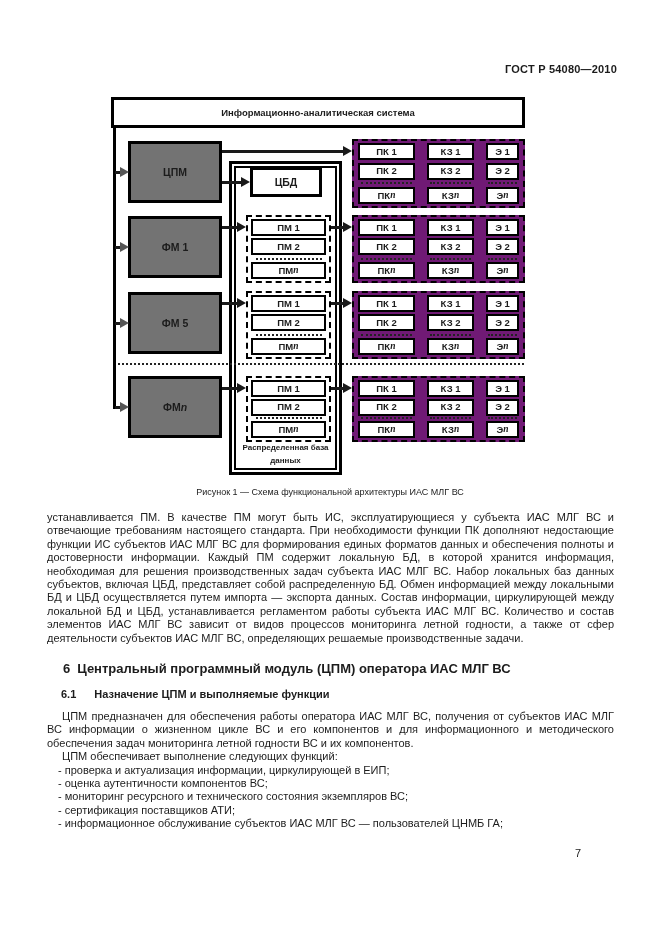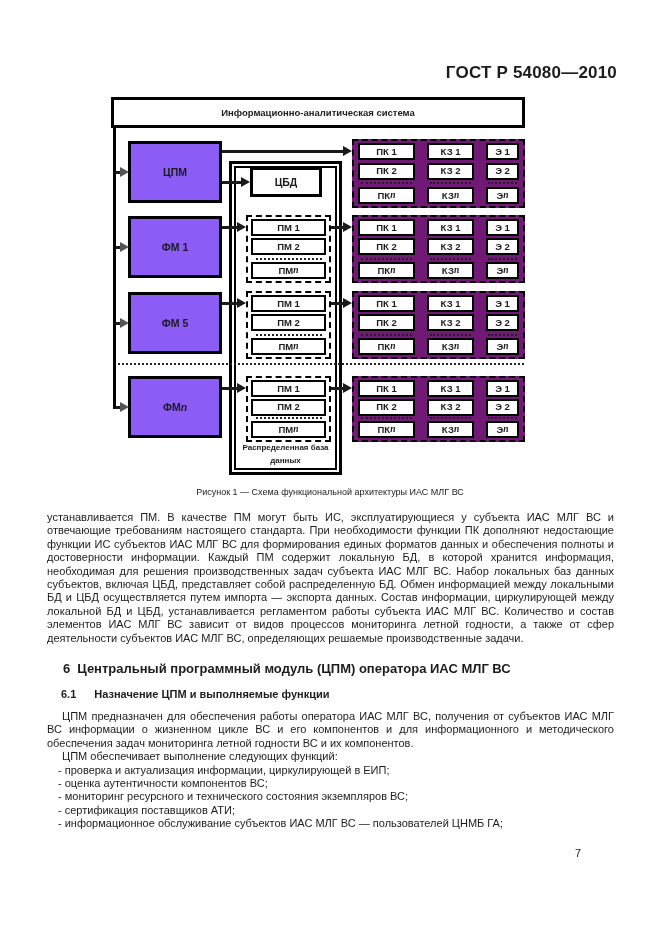--- a/index.html
+++ b/index.html
@@ -2,30 +2,30 @@
 <html><head>
 <meta charset="utf-8">
 <style>
   * { box-sizing: border-box; margin: 0; padding: 0; }
   html,body { background:#e8e8e8; }
   .page {
     position: relative; width: 661px; height: 936px; background: #ffffff;
     font-family: "Liberation Sans", sans-serif; color: #1c1c1c; overflow: hidden;
     margin: 0 auto;
   }
-  .doc-header { position:absolute; top:63px; right:44px; font-size:17px; font-weight:bold; letter-spacing:.2px; }
+  .doc-header { position:absolute; top:63px; right:44px; font-size:11px; font-weight:bold; letter-spacing:.2px; }
 
   
   .diagram { position:absolute; left:110px; top:97px; width:418px; height:390px; }
   .dg { position:absolute; }
   .title-box { left:1px; top:0; width:414px; height:31px; border:3px solid #000;
     display:flex; flex-direction:column; justify-content:center; align-items:center;
     font-size:9.5px; font-weight:bold; line-height:11px; text-align:center;gap:12px; }
   .vline { left:3px; top:31px; width:3px; height:281px; background:#000; }
-  .lbox { left:18px; width:94px; height:62px; border:3px solid #000; background:#8b5cf6;
+  .lbox { left:18px; width:94px; height:62px; border:3px solid #000; background:#737373;
     display:flex; align-items:center; justify-content:center; font-size:10.5px; font-weight:bold; }
   .mid-container { left:119px; top:64px; width:113px; height:314px; border:3px solid #000; background:#fff; }
   .mid-inner { position:absolute; left:2px; top:2px; right:2px; bottom:2px; border:2px solid #000; }
   .cbd { left:140px; top:70px; width:72px; height:30px; border:3px solid #000; background:#fff; z-index:3;
     display:flex; align-items:center; justify-content:center; font-size:10.5px; font-weight:bold; }
   .pm-group { left:136px; width:85px; border:2px dashed #000; background:#fff; z-index:3;
     padding:2px 3px; display:flex; flex-direction:column; justify-content:space-between; }
   .sbox { border:2px solid #000; background:#fff; height:17px;
     display:flex; align-items:center; justify-content:center; font-size:9.5px; font-weight:bold; line-height:1; }
   .sbox i { font-style:italic; font-family:"Liberation Serif", serif; }

